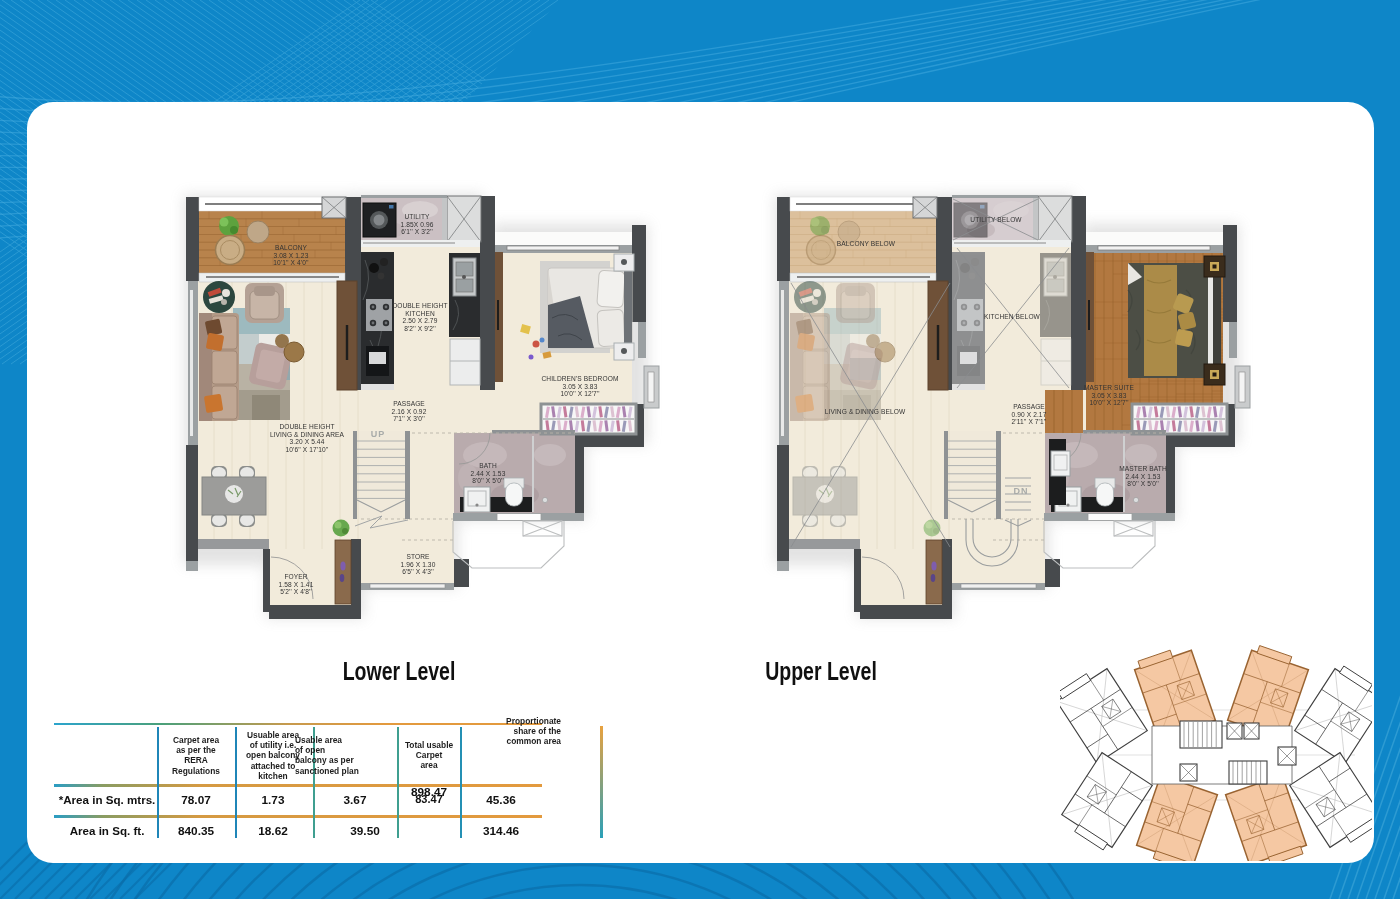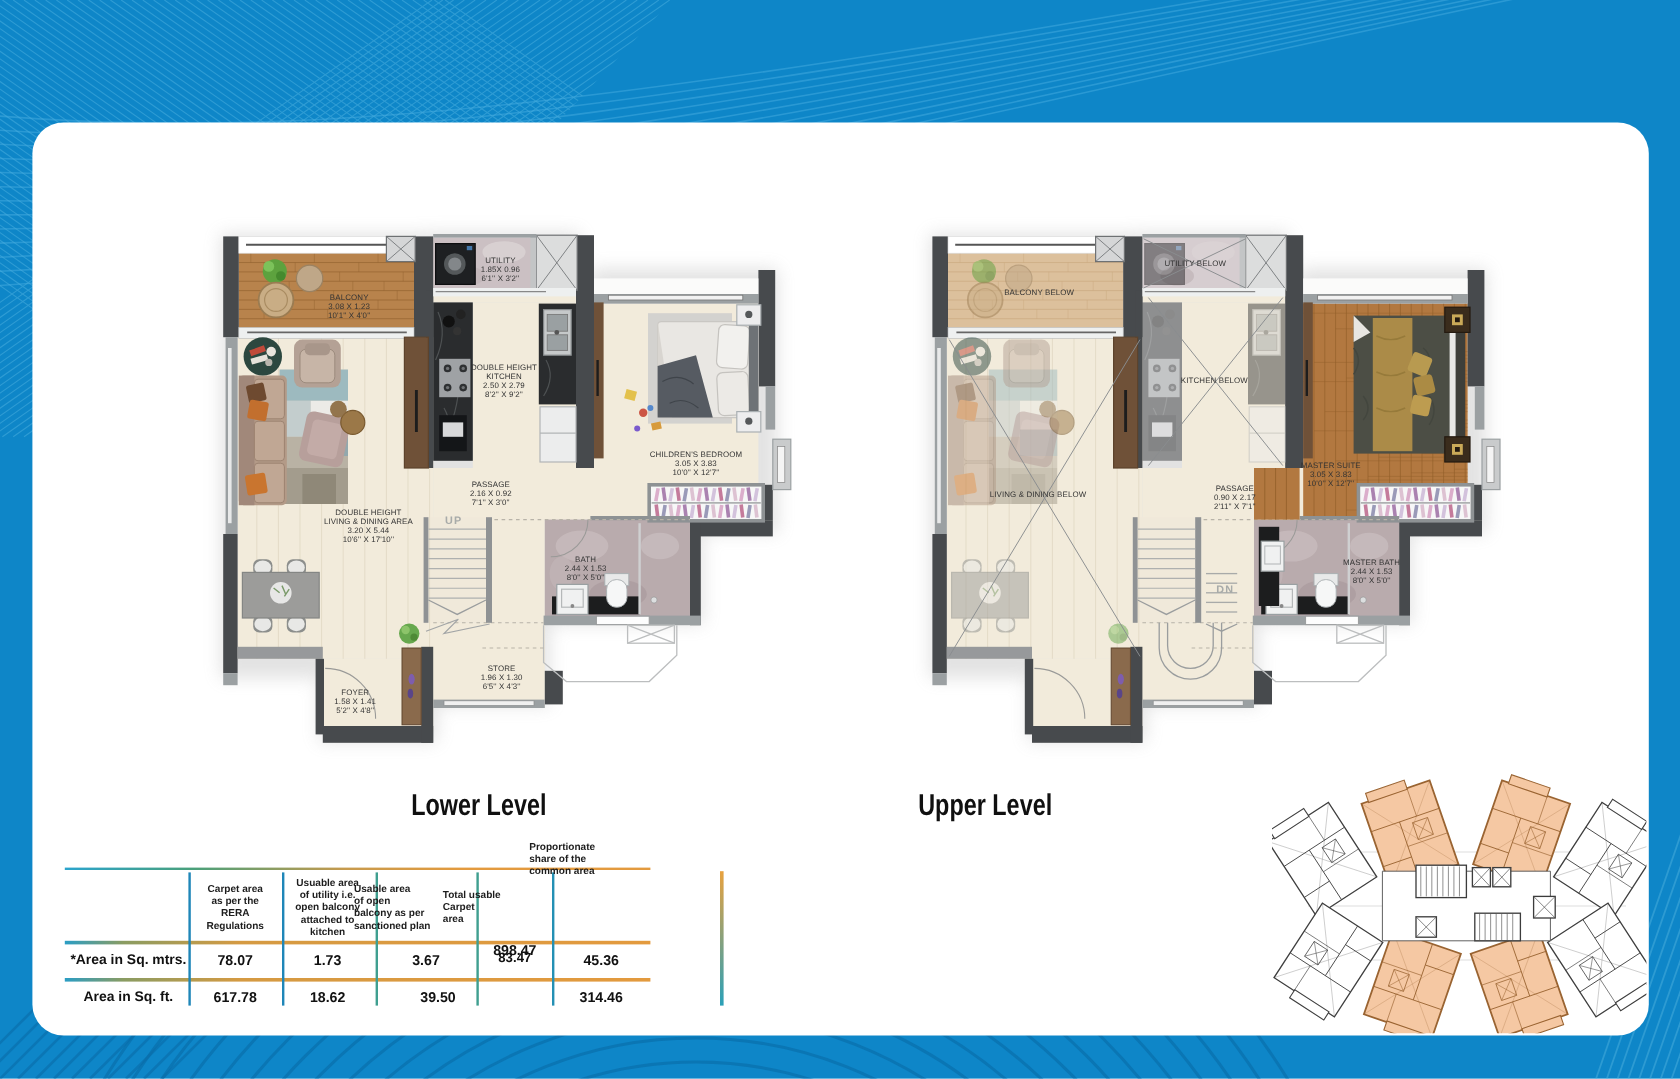--- a/index.html
+++ b/index.html
@@ -1402,31 +1402,31 @@
 <div style="position:absolute;left:312.6px;top:727px;width:2.4px;height:111px;background:#3f9f90"></div>
 <div style="position:absolute;left:397px;top:727px;width:2.4px;height:111px;background:#3f9f90"></div>
 <div style="position:absolute;left:460px;top:727px;width:2.4px;height:111px;background:#2490b4"></div>
 </div>
 <div style="position:absolute;left:600px;top:726px;width:3px;height:112px;background:linear-gradient(#e8a23f,#2aa0b8)"></div>
 
 <div style="font-weight:bold">
 <div style="position:absolute;left:136px;top:735px;width:120px;text-align:center;font-size:8.4px;line-height:10.2px;color:#1d1d1d">Carpet area<br>as per the<br>RERA<br>Regulations</div>
 <div style="position:absolute;left:213px;top:730px;width:120px;text-align:center;font-size:8.4px;line-height:10.2px;color:#1d1d1d">Usuable area<br>of utility i.e.<br>open balcony<br>attached to<br>kitchen</div>
 <div style="position:absolute;left:295px;top:735px;width:120px;font-size:8.4px;line-height:10.2px;color:#1d1d1d">Usable area<br>of open<br>balcony as per<br>sanctioned plan</div>
-<div style="position:absolute;left:369px;top:740px;width:120px;text-align:left;font-size:8.4px;line-height:10.2px;color:#1d1d1d">Total usable<br>Carpet<br>area</div>
-<div style="position:absolute;left:441px;top:700px;width:120px;text-align:left;font-size:8.4px;line-height:10.2px;color:#1d1d1d">Proportionate<br>share of the<br>common area</div>
+<div style="position:absolute;left:369px;top:740px;width:120px;text-align:center;font-size:8.4px;line-height:10.2px;color:#1d1d1d">Total usable<br>Carpet<br>area</div>
+<div style="position:absolute;left:441px;top:716px;width:120px;text-align:right;font-size:8.4px;line-height:10.2px;color:#1d1d1d">Proportionate<br>share of the<br>common area</div>
 </div>
 
 <div style="font-weight:bold">
 <div style="position:absolute;left:45px;top:793px;width:124px;text-align:center;font-size:11.6px;color:#111">*Area in Sq. mtrs.</div>
 <div style="position:absolute;left:156px;top:793px;width:80px;text-align:center;font-size:11.8px;color:#111">78.07</div>
 <div style="position:absolute;left:233px;top:793px;width:80px;text-align:center;font-size:11.8px;color:#111">1.73</div>
 <div style="position:absolute;left:315px;top:793px;width:80px;text-align:center;font-size:11.8px;color:#111">3.67</div>
 <div style="position:absolute;left:389px;top:793px;width:80px;text-align:center;font-size:11px;color:#111">83.47</div>
 <div style="position:absolute;left:461px;top:793px;width:80px;text-align:center;font-size:11.8px;color:#111">45.36</div>
 <div style="position:absolute;left:45px;top:824px;width:124px;text-align:center;font-size:11.6px;color:#111">Area in Sq. ft.</div>
-<div style="position:absolute;left:156px;top:824px;width:80px;text-align:center;font-size:11.8px;color:#111">617.78</div>
+<div style="position:absolute;left:156px;top:824px;width:80px;text-align:center;font-size:11.8px;color:#111">840.35</div>
 <div style="position:absolute;left:233px;top:824px;width:80px;text-align:center;font-size:11.8px;color:#111">18.62</div>
 <div style="position:absolute;left:325px;top:824px;width:80px;text-align:center;font-size:11.8px;color:#111">39.50</div>
 <div style="position:absolute;left:389px;top:785px;width:80px;text-align:center;font-size:11.8px;color:#111">898.47</div>
 <div style="position:absolute;left:461px;top:824px;width:80px;text-align:center;font-size:11.8px;color:#111">314.46</div>
 </div>
 </div>
 </div>
 </body></html>

